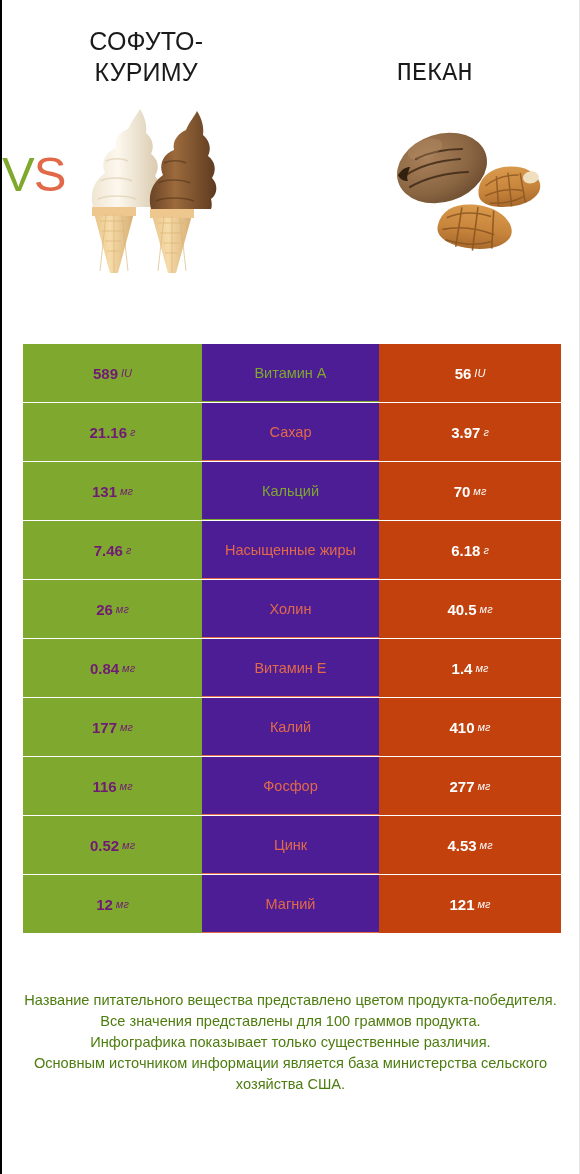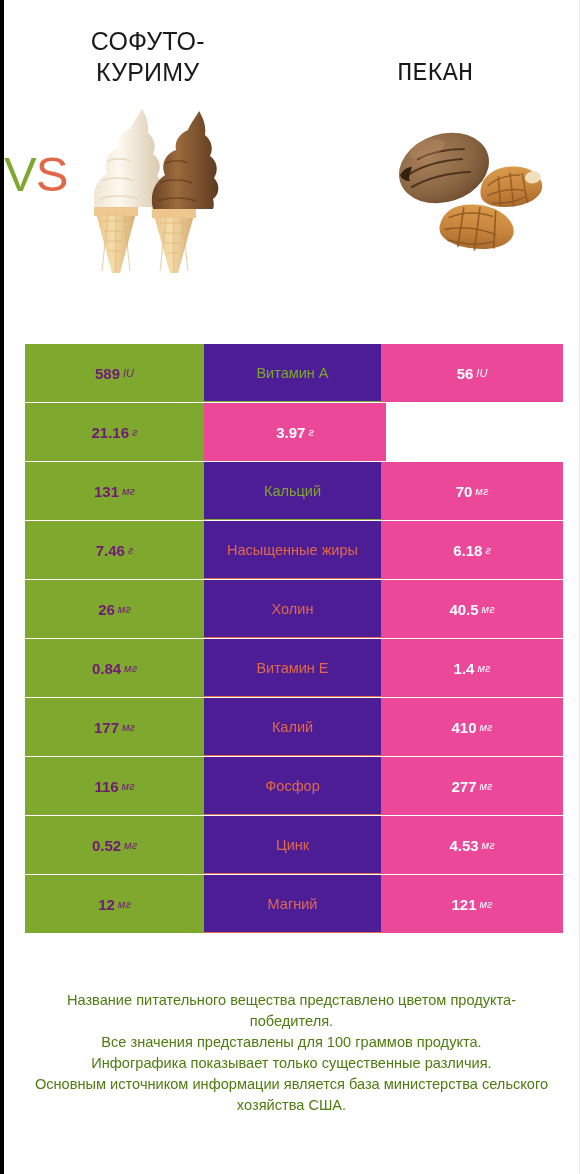--- a/index.html
+++ b/index.html
@@ -12,21 +12,21 @@
     background: #ffffff;
     font-family: "Liberation Sans", sans-serif;
     overflow: hidden;
     position: relative;
   }
   .page {
     position: relative;
     width: 580px;
     height: 1174px;
     box-sizing: border-box;
-    border-left: 4px solid #000000;
+    border-left: 2px solid #000000;
     border-right: 1px solid #e8e8e8;
     background: #fff;
   }
 
   
   .titles {
     display: flex;
     width: 100%;
     padding-top: 26px;
   }
@@ -106,21 +106,21 @@
     text-align: center;
   }
   .cell.left {
     width: 179px;
     background: #7fa82e;
     color: #701a75;
     font-size: 15px;
   }
   .cell.right {
     width: 182px;
-    background: #ec4899;
+    background: #c2410c;
     color: #ffffff;
     font-size: 15px;
   }
   .cell.mid {
     width: 177px;
     background: #4c1d95;
     font-size: 14.5px;
     line-height: 18px;
     border-bottom: 1px solid transparent;
     padding: 0 6px;
@@ -272,20 +272,21 @@
         <span class="val-num">56</span>
           <span class="val-unit">IU</span>
       </div>
     </div>
 
     <div class="row">
       <div class="cell left">
         <span class="val-num">21.16</span>
           <span class="val-unit">г</span>
       </div>
+      <div class="cell mid win-right">Сахар</div>
       <div class="cell right">
         <span class="val-num">3.97</span>
           <span class="val-unit">г</span>
       </div>
     </div>
 
     <div class="row">
       <div class="cell left">
         <span class="val-num">131</span>
           <span class="val-unit">мг</span>

